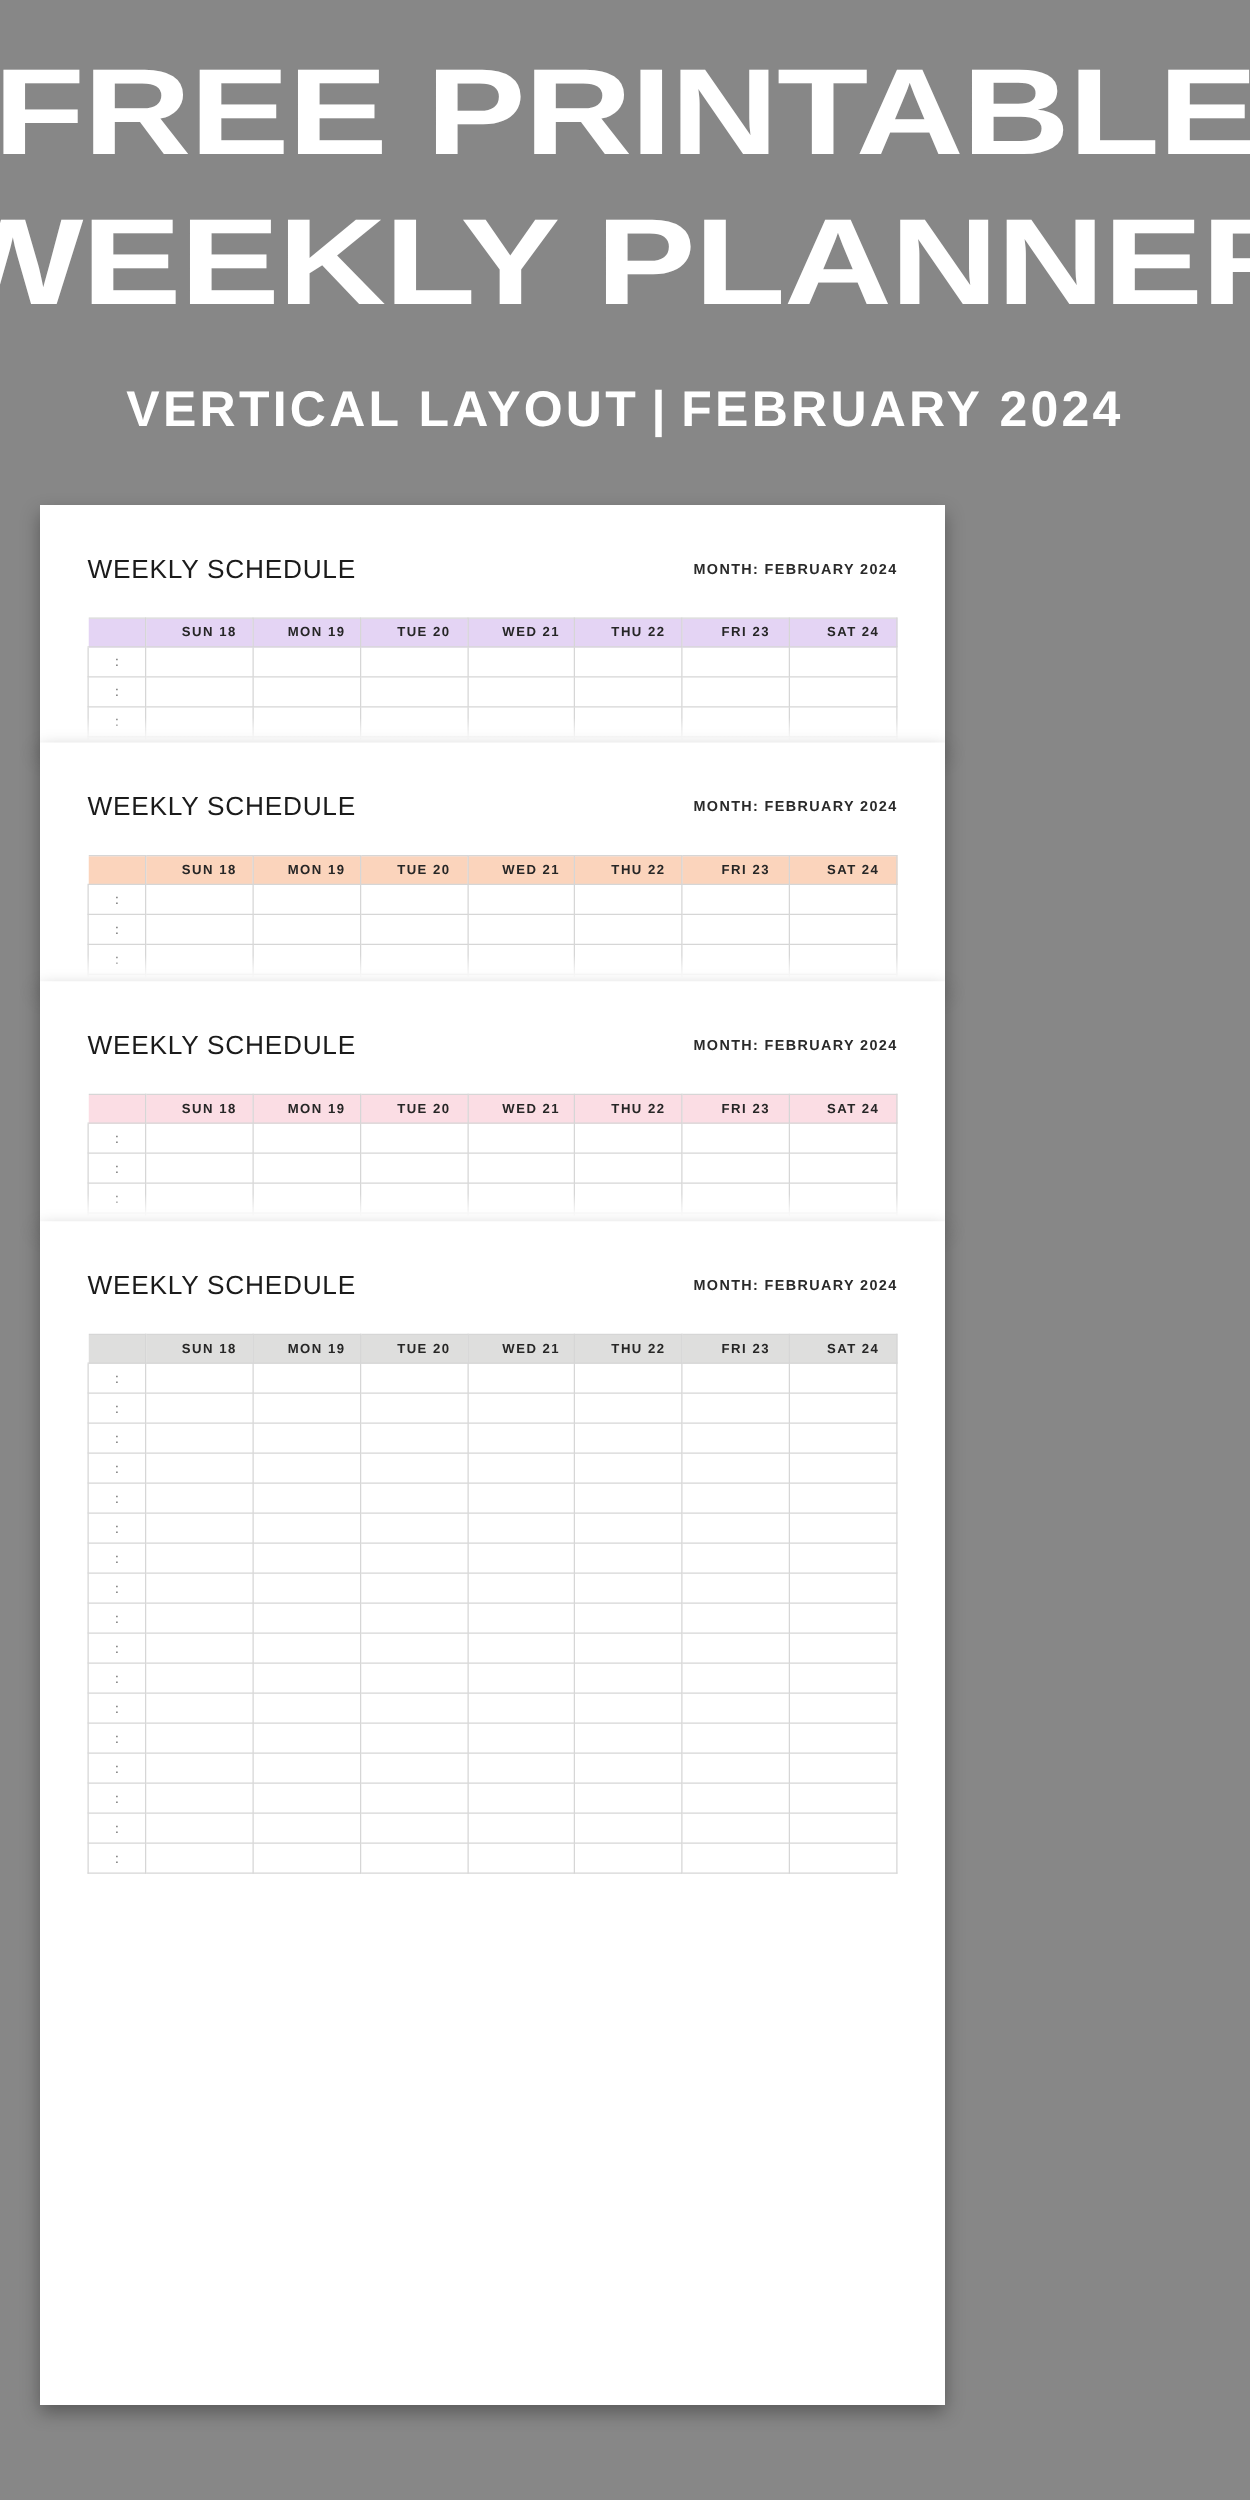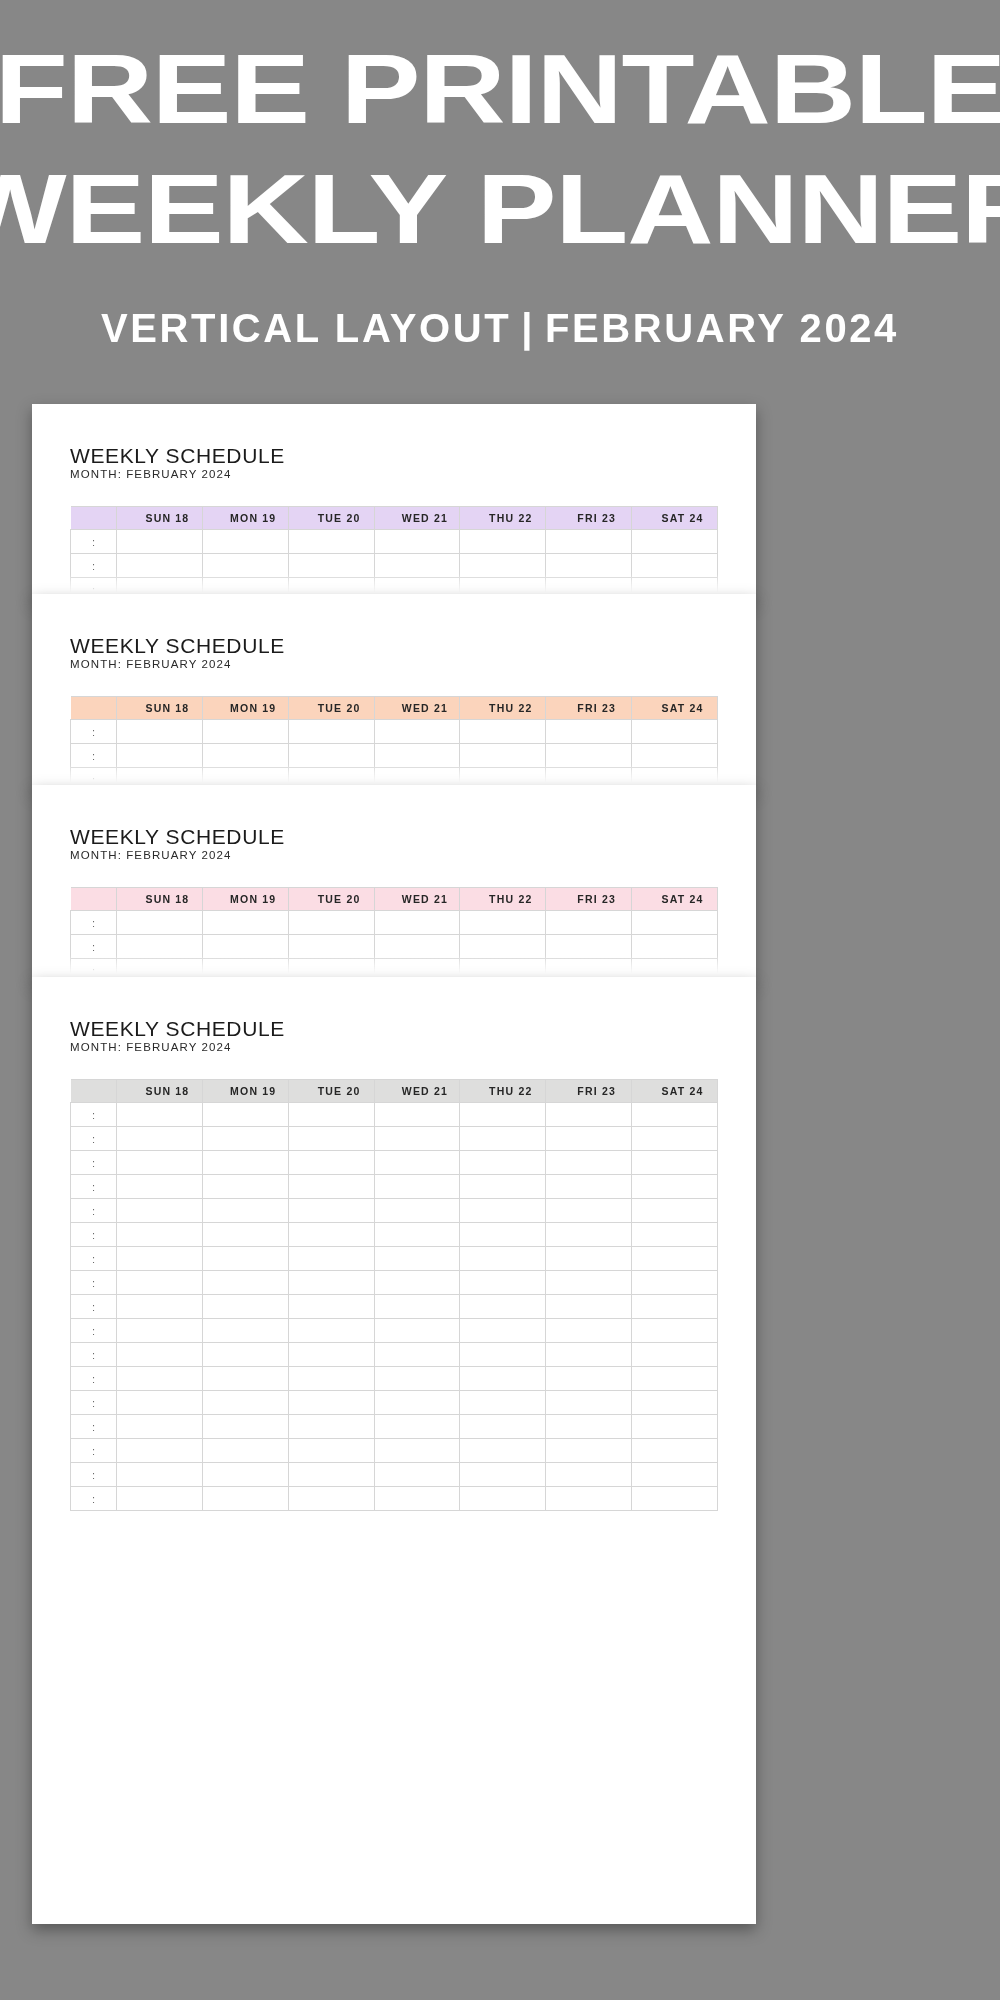--- a/index.html
+++ b/index.html
@@ -67,36 +67,35 @@
   }
   .sheet-1 { top: 0px;   height: 196px; z-index: 1; }
   .sheet-2 { top: 190px; height: 196px; z-index: 2; }
   .sheet-3 { top: 381px; height: 196px; z-index: 3; }
   .sheet-4 { top: 573px; height: 947px; z-index: 4; }
 
   .sheet-inner { padding: 40px 38px 0 38px; }
 
   .sheet-head {
     display: flex;
-    align-items: flex-start;
+    align-items: center;
     justify-content: space-between;
     margin-bottom: 26px;
-    flex-direction: column;
   }
   .sheet-title {
     font-size: 21px;
     color: #1b1b1b;
     letter-spacing: 0.6px;
     font-weight: 400;
   }
   .sheet-month {
     font-size: 11.5px;
     color: #2a2a2a;
     letter-spacing: 1.1px;
-    font-weight: 400;
+    font-weight: 700;
   }
 
   table.planner {
     width: 100%;
     border-collapse: collapse;
     table-layout: fixed;
   }
   table.planner th, table.planner td {
     border: 1px solid #d6d6d6;
     padding: 0;

